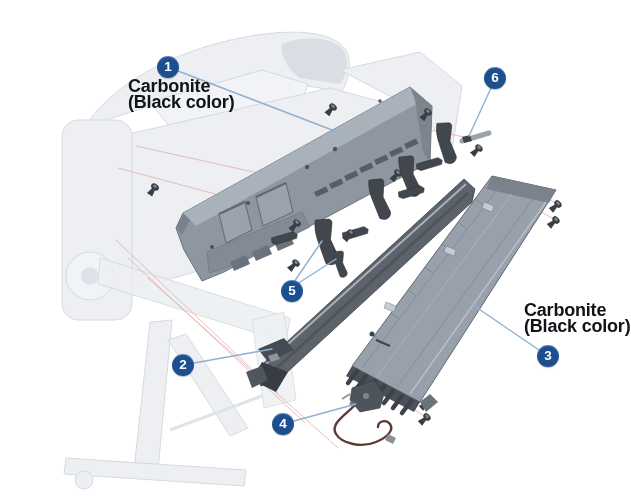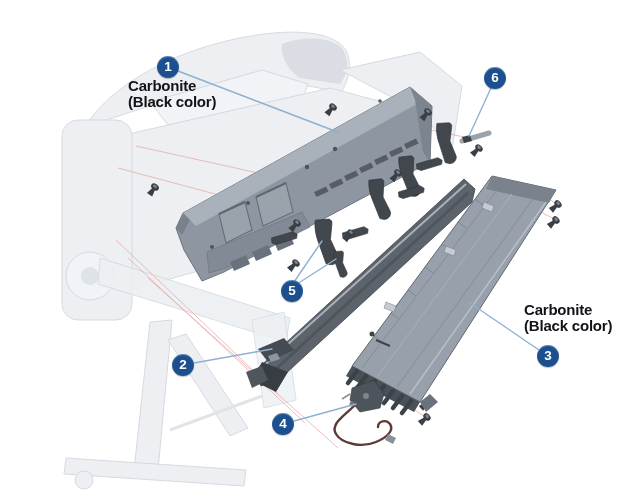--- a/index.html
+++ b/index.html
@@ -26,21 +26,21 @@
   .cable{stroke:var(--cable-color,#5d3a34);stroke-width:2.4;fill:none;stroke-linecap:round;}
   
   .callout{
     position:absolute;width:22px;height:22px;border-radius:50%;
     background:var(--callout-fill,#1b4f90);color:var(--callout-text,#fff);
     font-weight:bold;font-size:13.5px;line-height:22px;text-align:center;
     transform:translate(-50%,-50%);
     box-shadow:inset 0 1px 1px rgba(255,255,255,.35), 0 1px 1px rgba(0,0,0,.25);
   }
   .part-label{
-    position:absolute;font-weight:bold;font-size:15px;line-height:16px;
+    position:absolute;font-weight:bold;font-size:18px;line-height:16px;
     color:var(--label-text,#101317);letter-spacing:-0.2px;white-space:nowrap;
   }
 </style>
 </head>
 <body>
 
 <div class="stage">
 
 <svg width="631" height="499" viewBox="0 0 631 499">
   <defs>

